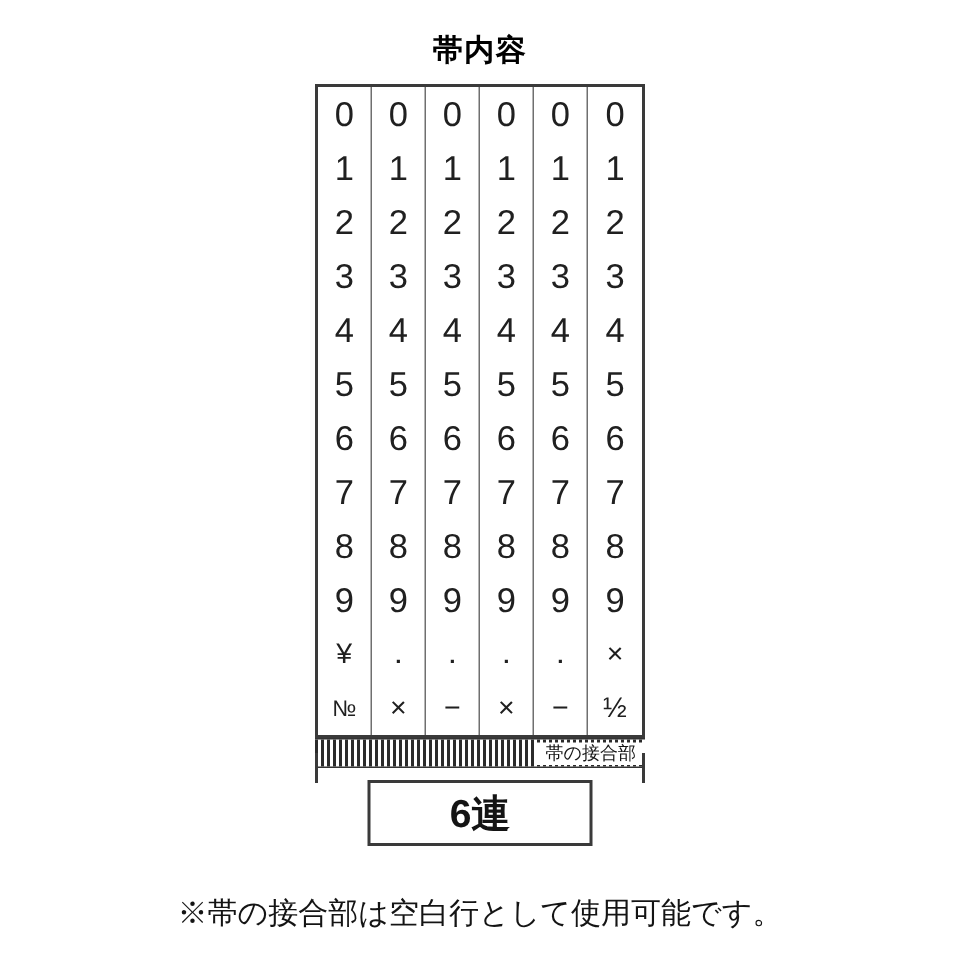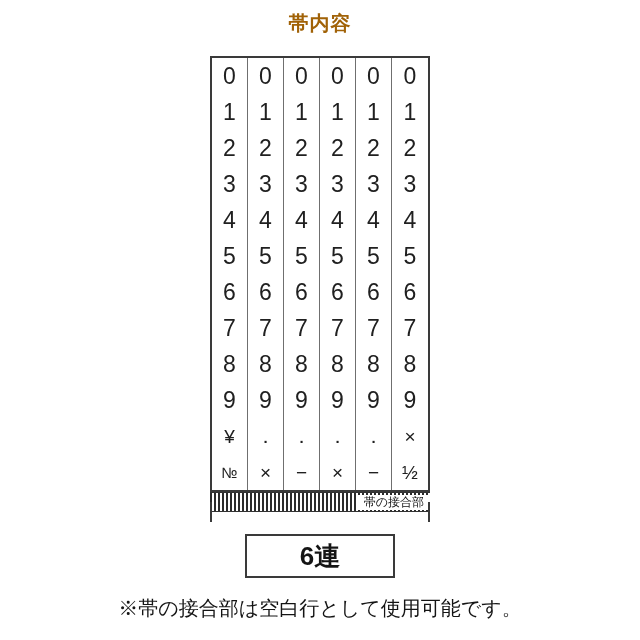--- a/index.html
+++ b/index.html
@@ -12,28 +12,28 @@
     background: #ffffff;
     font-family: "Liberation Sans", sans-serif;
     color: #1a1a1a;
     position: relative;
     overflow: hidden;
   }
 
   
   #title {
     position: absolute;
-    top: 10px;
+    top: 20px;
     left: 0;
     width: 100%;
     text-align: center;
     font-size: 20px;
     font-weight: bold;
     letter-spacing: 1px;
-    color: #a16207;
+    color: #000000;
   }
 
   
   #bands-wrap {
     position: absolute;
     top: 56px;
     left: 50%;
     transform: translateX(-50%);
     display: flex;
     flex-direction: row;
@@ -103,21 +103,20 @@
     height: 44px;
     border: 2px solid #3a3a3a;
     background: #ffffff;
     display: flex;
     align-items: center;
     justify-content: center;
     font-size: 26px;
     font-weight: bold;
     color: #141414;
     box-sizing: border-box;
-    margin-top: 14px;
   }
 
   
   .bracket {
     position: absolute;
     top: 502px;
     width: 2px;
     height: 20px;
     background: #3a3a3a;
   }

